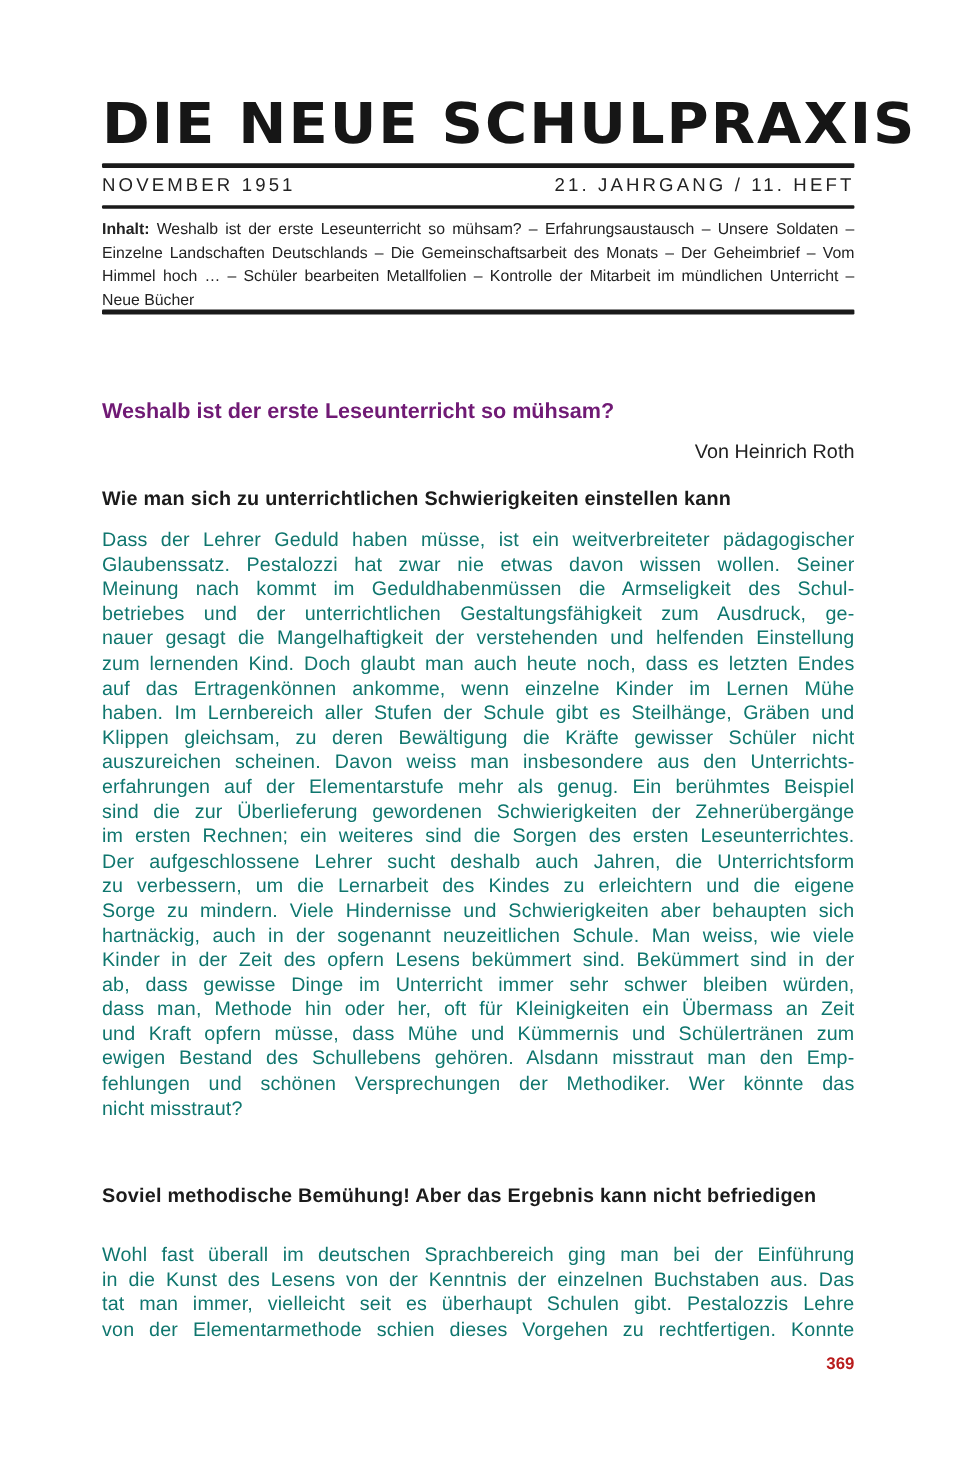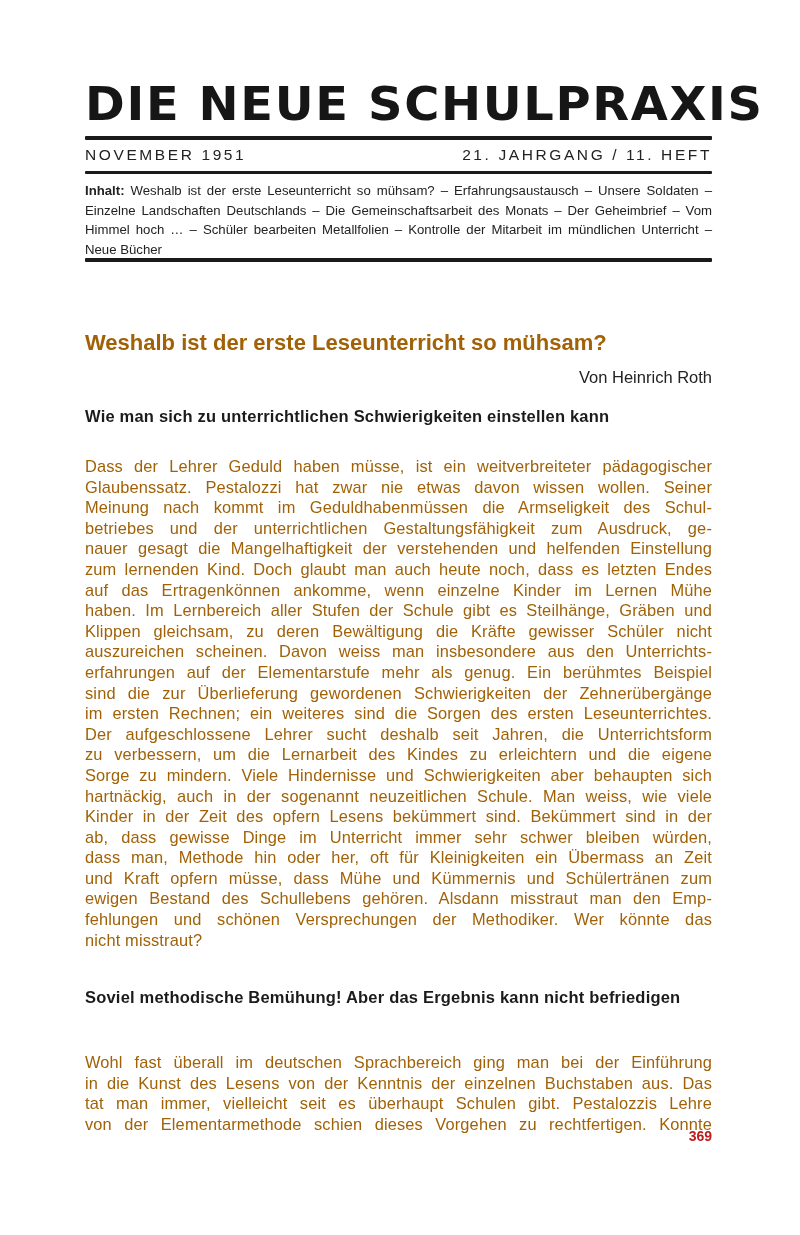--- a/index.html
+++ b/index.html
@@ -19,35 +19,35 @@
       font-family: "Liberation Sans", sans-serif; font-size: 15.5px; letter-spacing: 2.6px; color: #222; text-align: center;
     }
     .toc {
       position: absolute; left: 0; top: 181px; width: 627px;
       font-family: "Liberation Sans", sans-serif; font-size: 13.2px; line-height: 19.5px;
       text-align: justify; color: #222;
     }
     .toc b { font-weight: bold; }
     .title {
       position: absolute; left: 0; top: 327px; width: 627px;
-      font-family: "Liberation Sans", sans-serif; font-weight: bold; font-size: 22px; line-height: 31px; color: #a16207;
+      font-family: "Liberation Sans", sans-serif; font-weight: bold; font-size: 18px; line-height: 31px; color: #701a75;
     }
     .author {
       position: absolute; right: 0; top: 368px;
       font-family: "Liberation Sans", sans-serif; font-size: 16.5px; color: #222;
     }
     .subhead {
       position: absolute; left: 0; width: 627px;
       font-family: Liberation Sans, sans-serif; font-weight: bold; font-size: 16.5px; line-height: 23px;
       text-align: justify; color: #1b1b1b; letter-spacing: 0.2px;
     }
     .body-text {
       position: absolute; left: 0; width: 627px;
       font-family: "Liberation Sans", sans-serif; font-size: 16.4px; line-height: 20.6px;
-      text-align: justify; color: #a16207; letter-spacing: 0.15px; margin-top: 16px;
+      text-align: justify; color: #0f766e; letter-spacing: 0.15px;
     }
     .body-text span.line { display: block; text-align: justify; text-align-last: justify; white-space: nowrap; }
     .body-text span.line.last { text-align-last: left; }
     .pagenum {
       position: absolute; right: 0; top: 1128px;
       font-family: "Liberation Sans", sans-serif; font-weight: bold; font-size: 14px; color: #b91c1c;
     }
   </style>
 </head>
 <body>
@@ -81,21 +81,21 @@
       <span class="line">betriebes und der unterrichtlichen Gestaltungsfähigkeit zum Ausdruck, ge-</span>
       <span class="line">nauer gesagt die Mangelhaftigkeit der verstehenden und helfenden Einstellung</span>
       <span class="line">zum lernenden Kind. Doch glaubt man auch heute noch, dass es letzten Endes</span>
       <span class="line">auf das Ertragenkönnen ankomme, wenn einzelne Kinder im Lernen Mühe</span>
       <span class="line">haben. Im Lernbereich aller Stufen der Schule gibt es Steilhänge, Gräben und</span>
       <span class="line">Klippen gleichsam, zu deren Bewältigung die Kräfte gewisser Schüler nicht</span>
       <span class="line">auszureichen scheinen. Davon weiss man insbesondere aus den Unterrichts-</span>
       <span class="line">erfahrungen auf der Elementarstufe mehr als genug. Ein berühmtes Beispiel</span>
       <span class="line">sind die zur Überlieferung gewordenen Schwierigkeiten der Zehnerübergänge</span>
       <span class="line">im ersten Rechnen; ein weiteres sind die Sorgen des ersten Leseunterrichtes.</span>
-      <span class="line">Der aufgeschlossene Lehrer sucht deshalb seit Jahren, die Unterrichtsform</span>
+      <span class="line">Der aufgeschlossene Lehrer sucht deshalb auch Jahren, die Unterrichtsform</span>
       <span class="line">zu verbessern, um die Lernarbeit des Kindes zu erleichtern und die eigene</span>
       <span class="line">Sorge zu mindern. Viele Hindernisse und Schwierigkeiten aber behaupten sich</span>
       <span class="line">hartnäckig, auch in der sogenannt neuzeitlichen Schule. Man weiss, wie viele</span>
       <span class="line">Kinder in der Zeit des opfern Lesens bekümmert sind. Bekümmert sind in der</span>
       <span class="line">ab, dass gewisse Dinge im Unterricht immer sehr schwer bleiben würden,</span>
       <span class="line">dass man, Methode hin oder her, oft für Kleinigkeiten ein Übermass an Zeit</span>
       <span class="line">und Kraft opfern müsse, dass Mühe und Kümmernis und Schülertränen zum</span>
       <span class="line">ewigen Bestand des Schullebens gehören. Alsdann misstraut man den Emp-</span>
       <span class="line">fehlungen und schönen Versprechungen der Methodiker. Wer könnte das</span>
       <span class="line last">nicht misstraut?</span>

